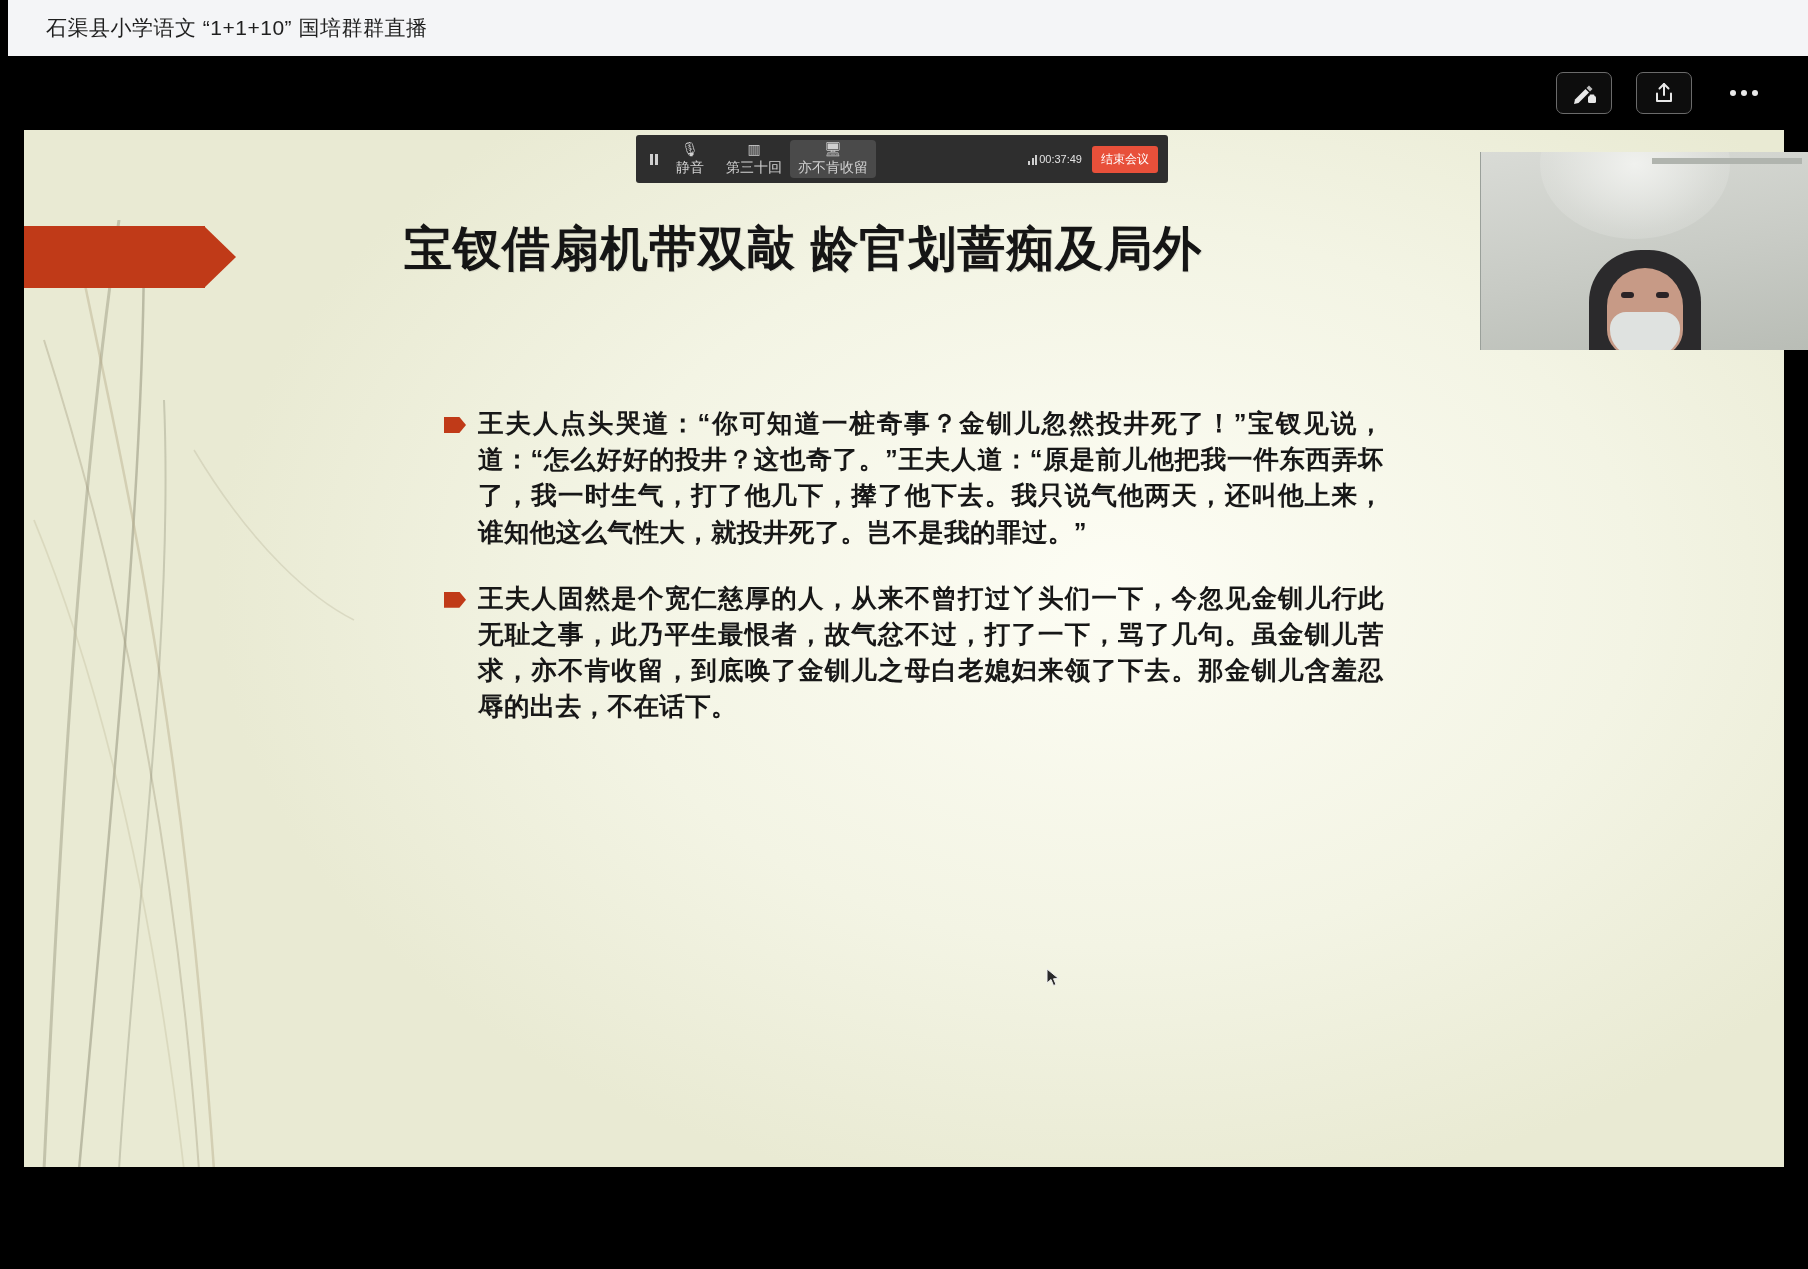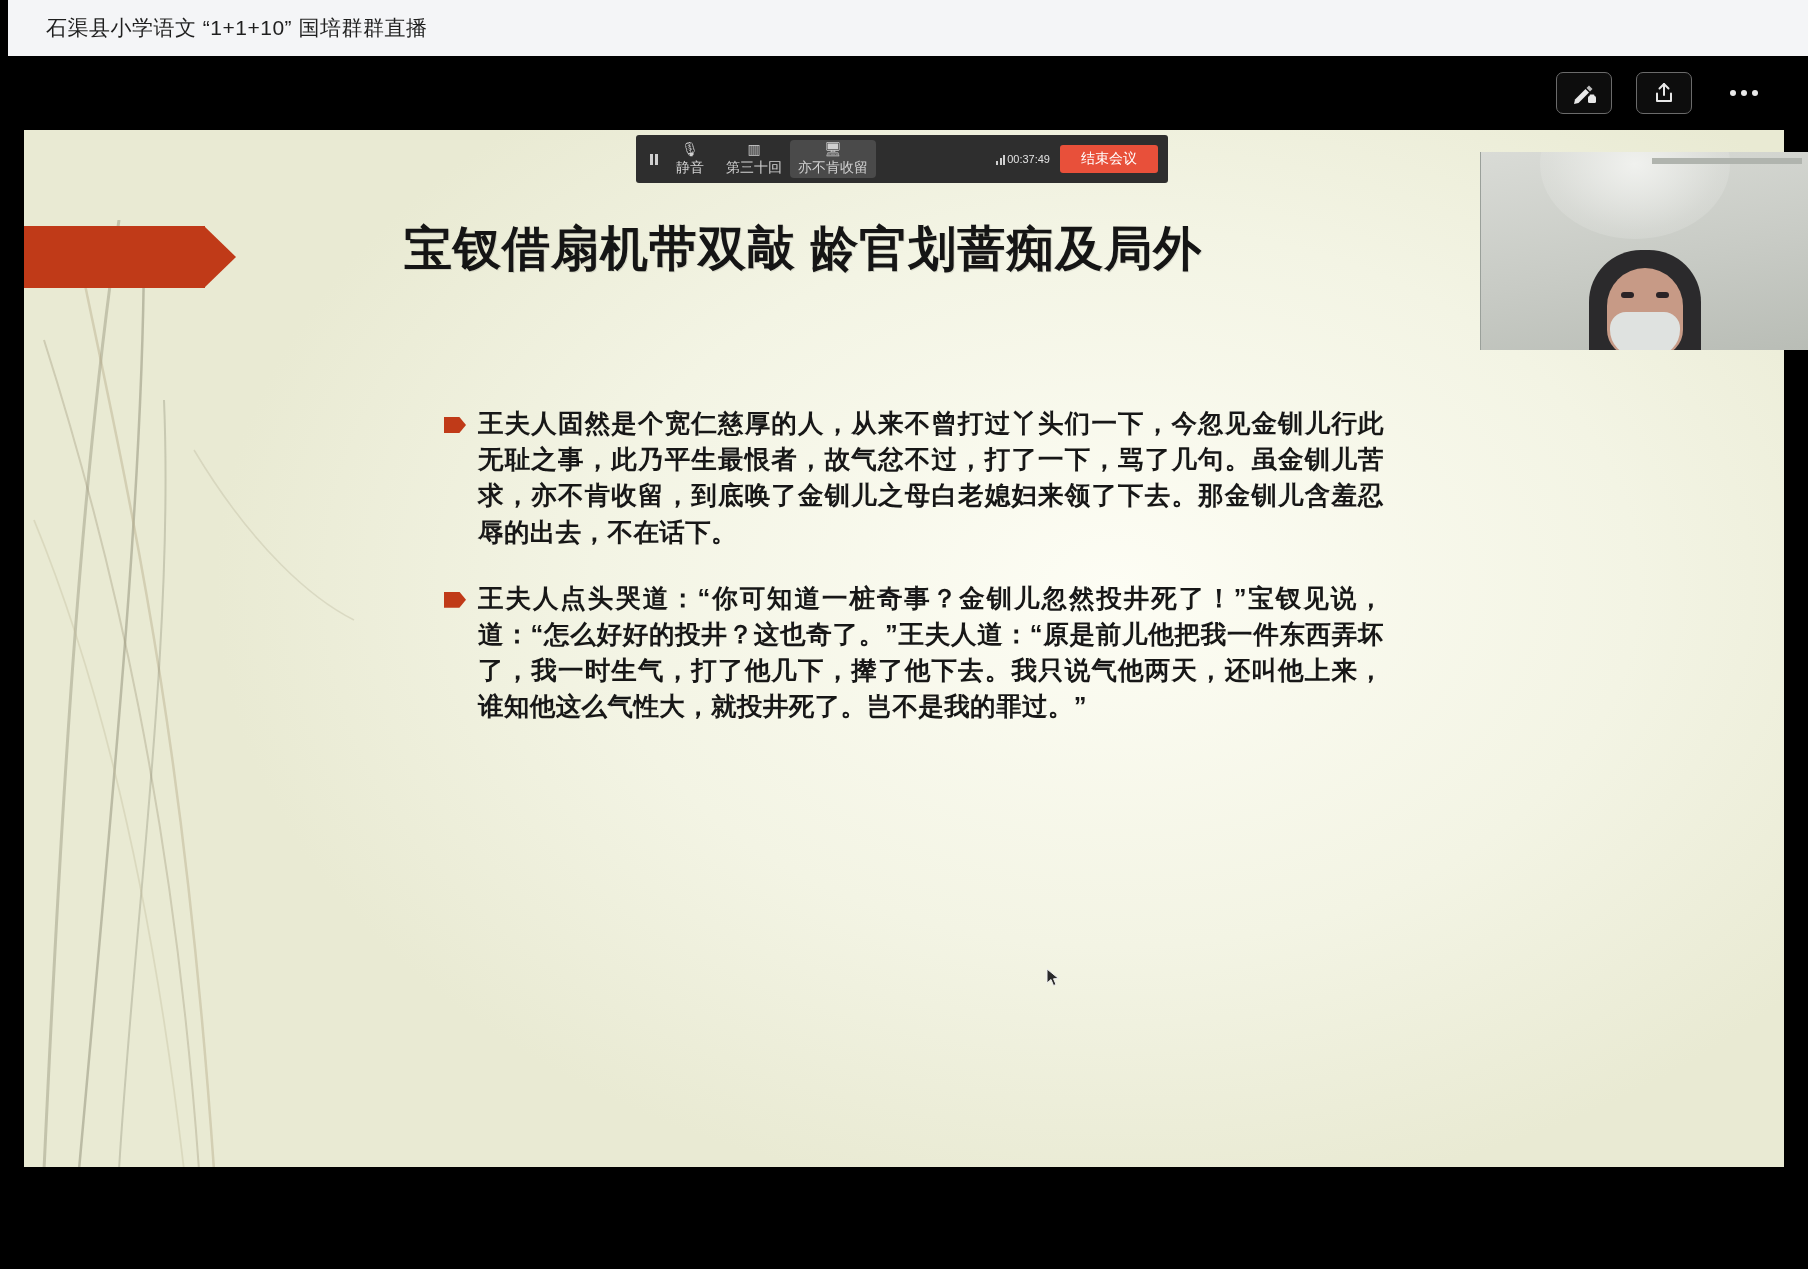--- a/index.html
+++ b/index.html
@@ -222,23 +222,23 @@
   .mini-timer .bars {
     display: flex; align-items: flex-end; gap: 1.5px; height: 11px;
   }
   .mini-timer .bars i { width: 2px; background: #cfcfcf; display: block; }
   .mini-timer .bars i:nth-child(1){height:4px}
   .mini-timer .bars i:nth-child(2){height:7px}
   .mini-timer .bars i:nth-child(3){height:10px}
   .mini-end {
     background: #e8503a;
     color: #fff;
-    font-size: 14px;
+    font-size: 12px;
     border-radius: 3px;
-    padding: 5px 21px;
+    padding: 5px 9px;
     white-space: nowrap;
     cursor: pointer;
     text-align: center;
   }
 
   
   .cam {
     position: absolute;
     right: 0;
     top: 22px;
@@ -388,27 +388,27 @@
 
       <div class="slide-title">
         <div class="l2">宝钗借扇机带双敲 龄官划蔷痴及局外</div>
       </div>
 
       <div class="bullets">
         <div class="bullet">
           <div class="marker">
               <span></span>
             </div>
-          <div class="txt">王夫人固然是个宽仁慈厚的人，从来不曾打过丫头们一下，今忽见金钏儿行此无耻之事，此乃平生最恨者，故气忿不过，打了一下，骂了几句。虽金钏儿苦求，亦不肯收留，到底唤了金钏儿之母白老媳妇来领了下去。那金钏儿含羞忍辱的出去，不在话下。</div>
+          <div class="txt">王夫人点头哭道：“你可知道一桩奇事？金钏儿忽然投井死了！”宝钗见说，道：“怎么好好的投井？这也奇了。”王夫人道：“原是前儿他把我一件东西弄坏了，我一时生气，打了他几下，撵了他下去。我只说气他两天，还叫他上来，谁知他这么气性大，就投井死了。岂不是我的罪过。”</div>
         </div>
         <div class="bullet">
           <div class="marker">
               <span></span>
             </div>
-          <div class="txt">王夫人点头哭道：“你可知道一桩奇事？金钏儿忽然投井死了！”宝钗见说，道：“怎么好好的投井？这也奇了。”王夫人道：“原是前儿他把我一件东西弄坏了，我一时生气，打了他几下，撵了他下去。我只说气他两天，还叫他上来，谁知他这么气性大，就投井死了。岂不是我的罪过。”</div>
+          <div class="txt">王夫人固然是个宽仁慈厚的人，从来不曾打过丫头们一下，今忽见金钏儿行此无耻之事，此乃平生最恨者，故气忿不过，打了一下，骂了几句。虽金钏儿苦求，亦不肯收留，到底唤了金钏儿之母白老媳妇来领了下去。那金钏儿含羞忍辱的出去，不在话下。</div>
         </div>
       </div>
 
       <div class="mini-toolbar">
         <div class="pause">
             <i></i>
             <i></i>
           </div>
 
         <div class="mini-item">

